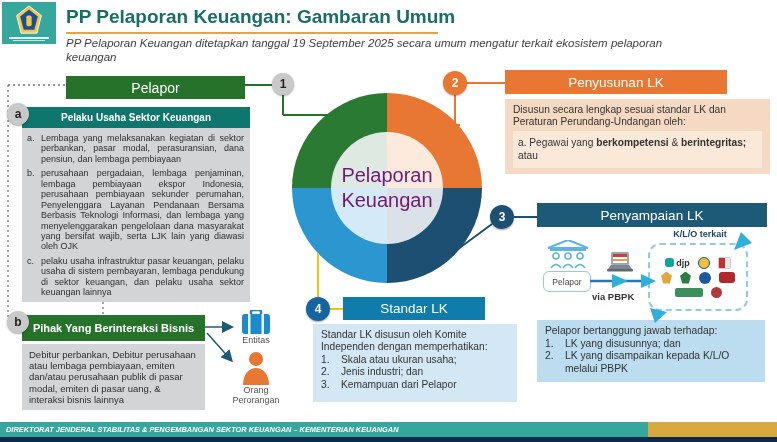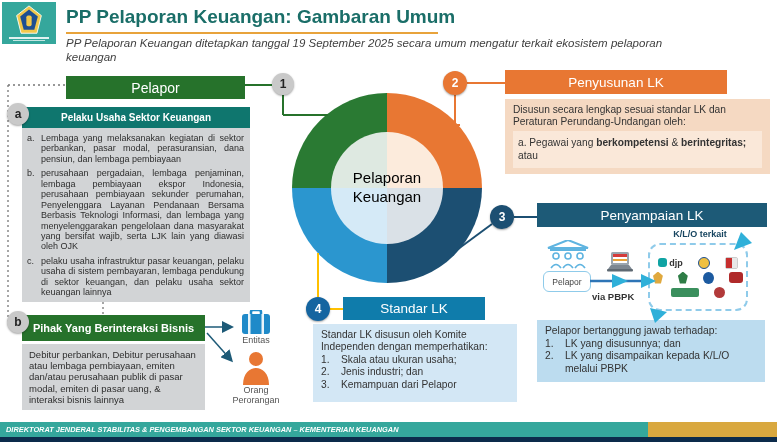--- a/index.html
+++ b/index.html
@@ -30,34 +30,34 @@
   #business-header { left:22px; top:315px; width:183px; height:26px; background:#26722B; color:#fff; font-size:11px; font-weight:bold; display:flex; align-items:center; justify-content:center; }
   #business-body { left:22px; top:344px; width:183px; height:66px; background:#D2D4D6; padding:5px 7px; font-size:9.5px; line-height:1.18; color:#2e2e2e; }
   .target-wrap { display:flex; flex-direction:column; align-items:center; width:44px; }
   .target-label { font-size:9px; color:#555; text-align:center; line-height:1.1; margin-top:1px; }
 
   
   #donut-outer { left:292px; top:93px; width:190px; height:190px; border-radius:50%; z-index:1;
     background:conic-gradient(#E87733 0 25%, #1C4F72 25% 50%, #2B96CF 50% 75%, #2A7A33 75% 100%); }
   #donut-inner { left:331px; top:132px; width:112px; height:112px; border-radius:50%; z-index:2;
     background:conic-gradient(#FCEBDC 0 25%, #DAE1E7 25% 50%, #D5EAF7 50% 75%, #DEE9E1 75% 100%); }
-  #donut-label { left:331px; top:132px; width:112px; height:112px; z-index:3; display:flex; align-items:center; justify-content:center; text-align:center; font-size:15px; color:#000000; line-height:1.25; }
+  #donut-label { left:331px; top:132px; width:112px; height:112px; z-index:3; display:flex; align-items:center; justify-content:center; text-align:center; font-size:20px; color:#701a75; line-height:1.25; }
 
   
   #penyusunan-header { left:505px; top:70px; width:222px; height:24px; background:#E87733; color:#fff; font-size:13.5px; display:flex; align-items:center; justify-content:center; }
   #penyusunan-body { left:505px; top:99px; width:265px; background:#F5D9C2; padding:5px 8px 6px 8px; font-size:10.2px; color:#333; line-height:1.2; }
   .stripe { background:#FAE8D9; padding:6px 5px; margin-top:3px; }
 
   
   #penyampaian-header { left:537px; top:203px; width:230px; height:24px; background:#1D5A77; color:#fff; font-size:13.5px; display:flex; align-items:center; justify-content:center; }
   #klo-label { left:650px; top:229px; width:100px; text-align:center; font-size:9px; font-weight:bold; color:#174560; }
   #pelapor-dbox { left:543px; top:271px; width:48px; height:21px; background:#fff; border:1.5px solid #8FCBEA; border-radius:6px; display:flex; align-items:center; justify-content:center; font-size:8.5px; color:#444; z-index:4; }
   #via-label { left:592px; top:291px; font-size:9.5px; font-weight:bold; color:#333; }
   #klo-box { left:648px; top:243px; width:100px; height:68px; border:2px dashed #8FCBEA; border-radius:12px; background:#fff; display:flex; flex-direction:column; justify-content:center; gap:3px; padding:3px; z-index:4; }
-  .klo-row { display:flex; justify-content:center; align-items:center; gap:15px; }
+  .klo-row { display:flex; justify-content:center; align-items:center; gap:8px; }
   .lg { border-radius:2px; }
   #responsibility-box { left:537px; top:320px; width:228px; height:62px; background:#BCDCEF; padding:5px 8px; font-size:10.3px; color:#333; line-height:1.22; }
   .ol-item { display:flex; }
   .ol-item .num { width:20px; flex:none; }
 
   
   #standar-header { left:343px; top:297px; width:142px; height:23px; background:#0F7CAB; color:#fff; font-size:13.5px; display:flex; align-items:center; justify-content:center; }
   #standar-body { left:313px; top:324px; width:204px; height:78px; background:#D3E7F5; padding:5px 8px; font-size:10.2px; color:#333; line-height:1.22; }
 
   

